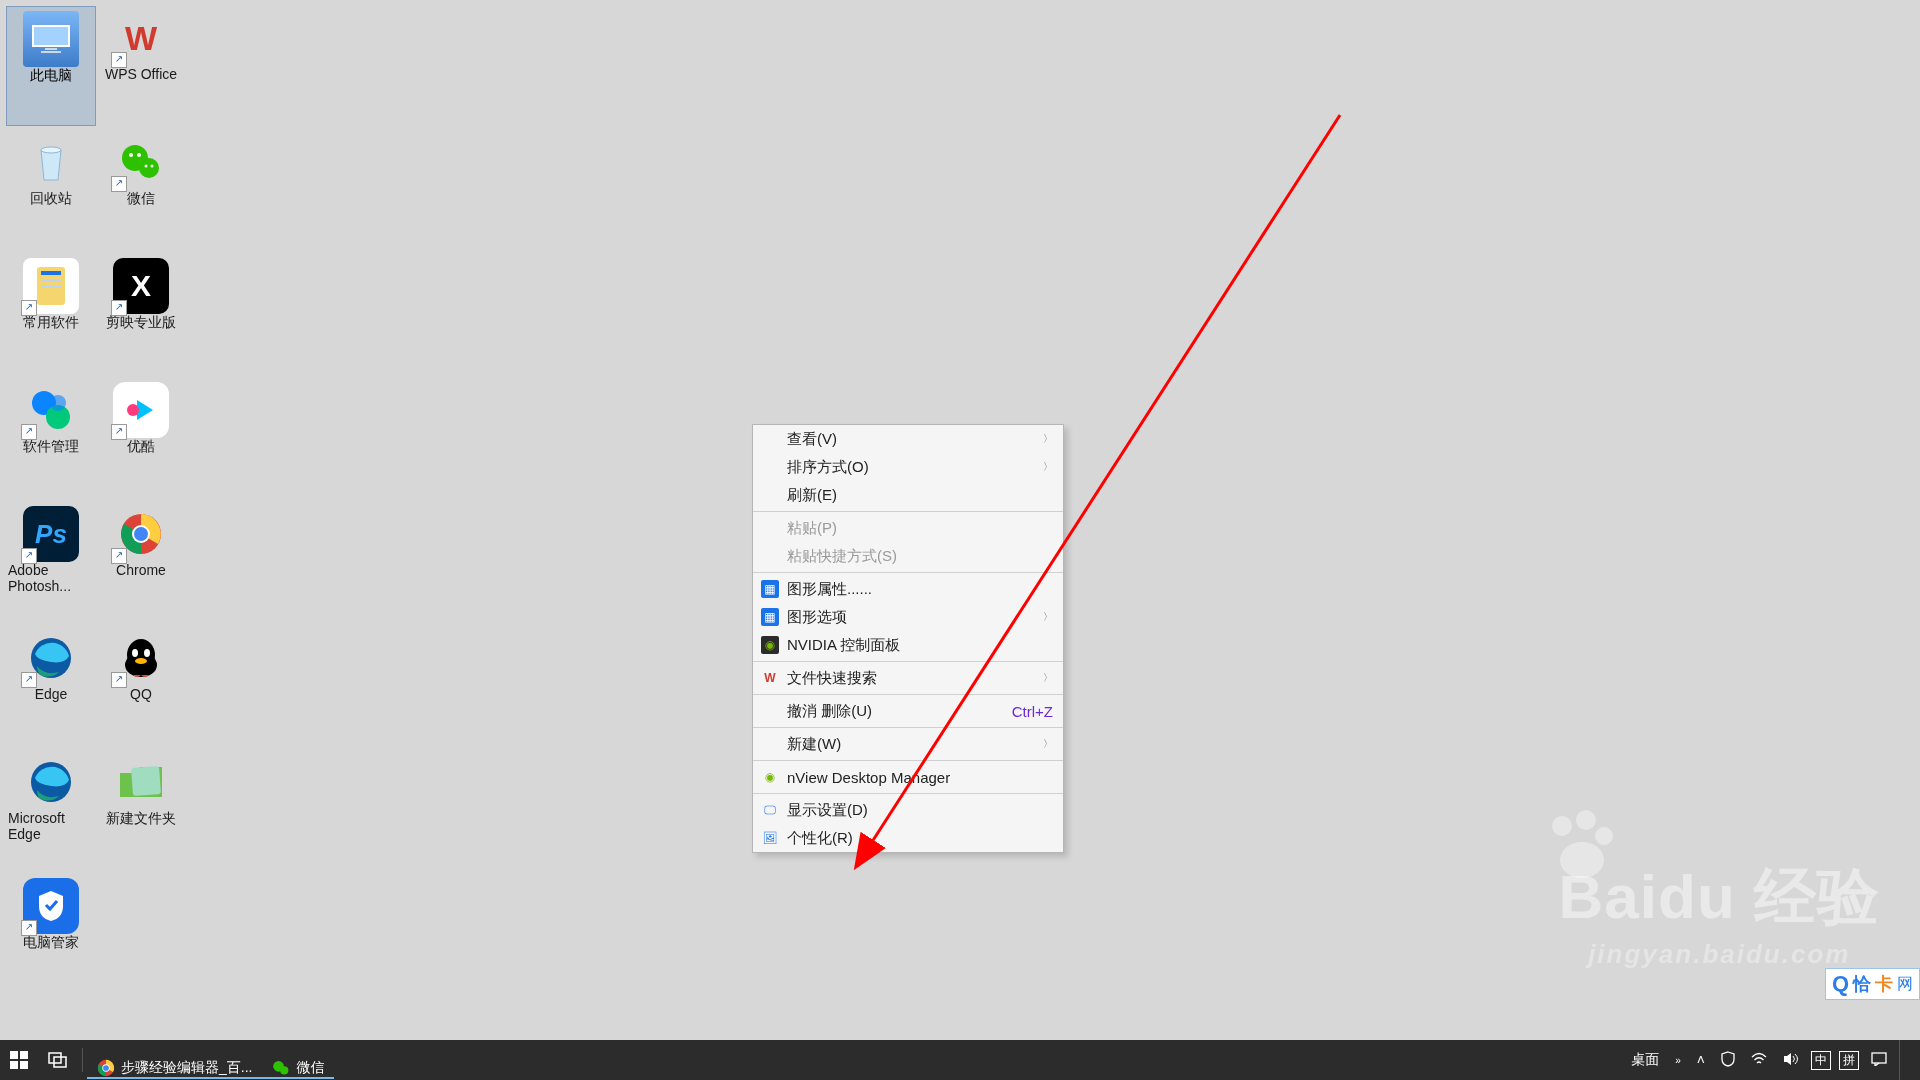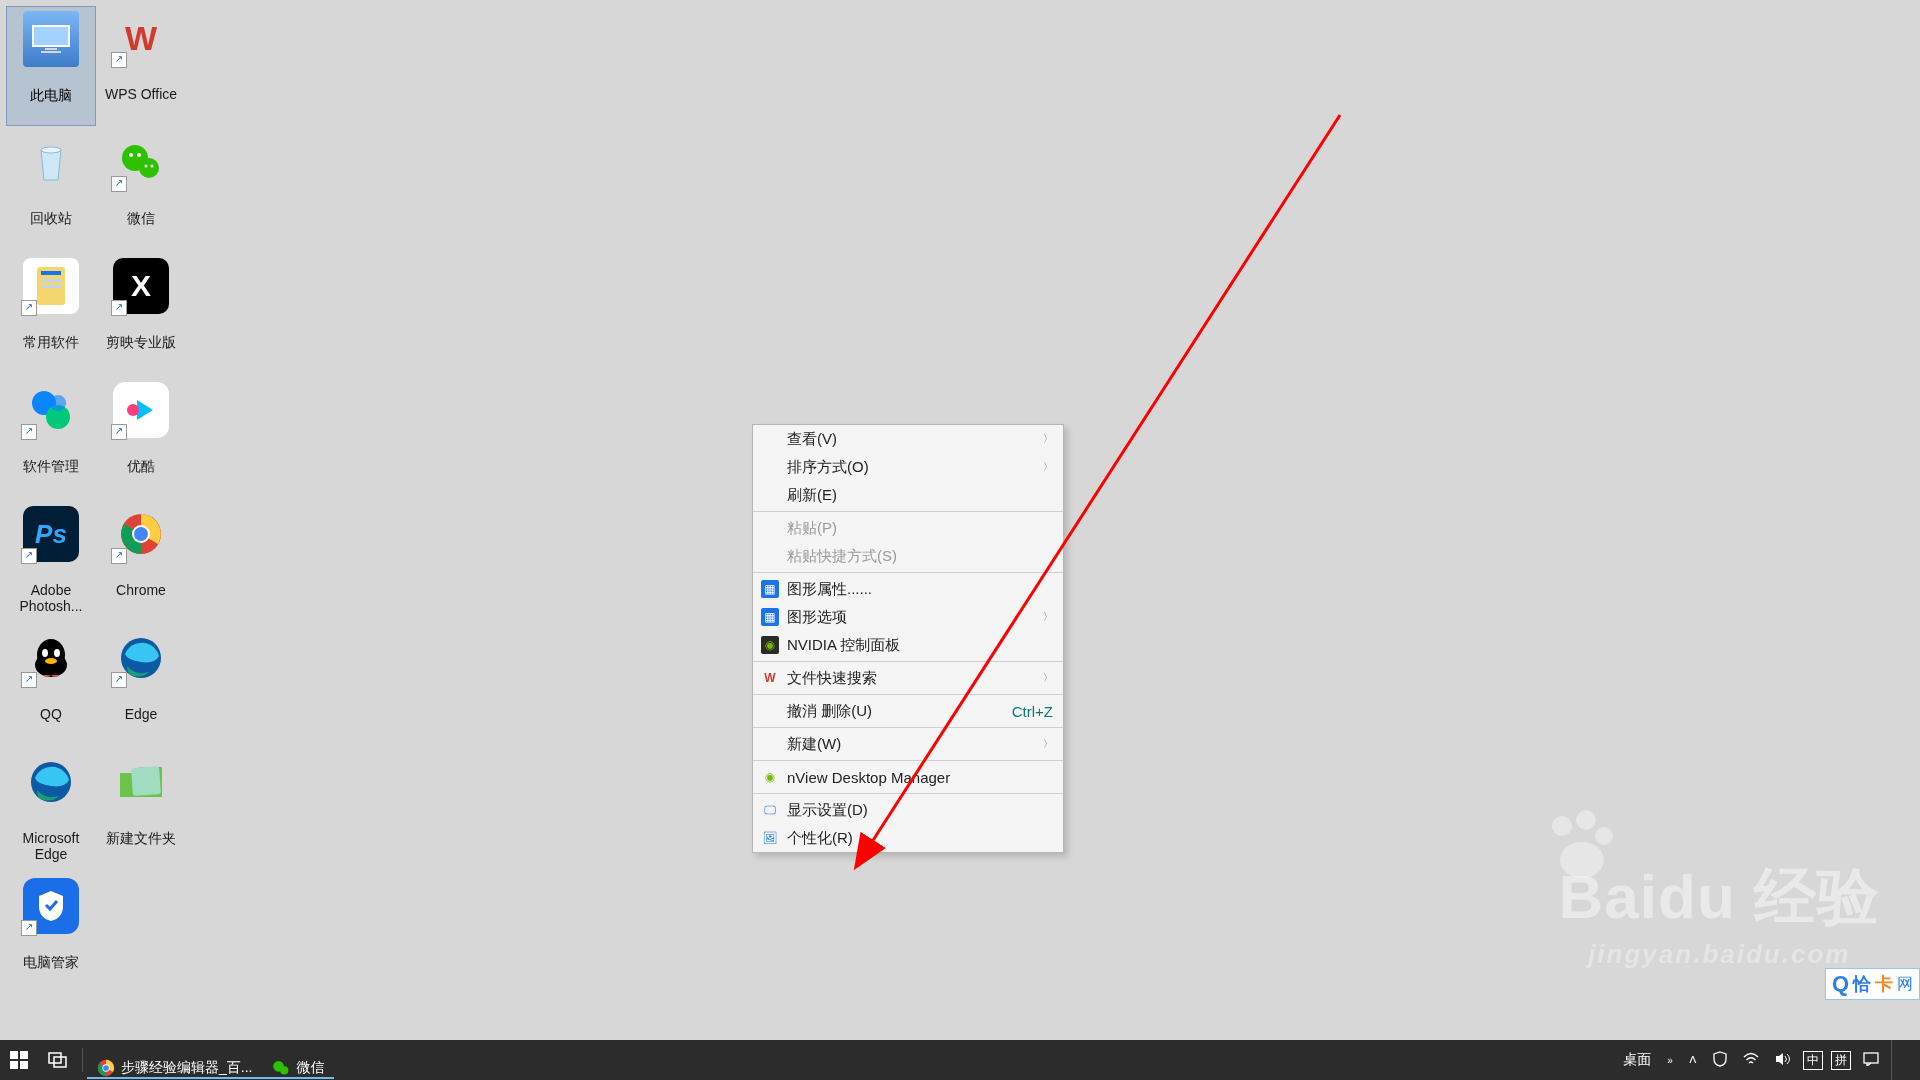--- a/index.html
+++ b/index.html
@@ -4,34 +4,34 @@
 <style>
   * { margin: 0; padding: 0; box-sizing: border-box; font-family: "Microsoft YaHei", "Segoe UI", sans-serif; }
   body { width: 1920px; height: 1080px; background: #d7d7d7; overflow: hidden; position: relative; }
 
   
   .desktop { position: absolute; top: 0; left: 0; right: 0; bottom: 40px; }
   .icon-grid { position: absolute; left: 6px; top: 6px; display: grid; grid-template-columns: 90px 90px; grid-auto-rows: 120px; column-gap: 0; row-gap: 4px; }
   .dicon { width: 90px; height: 120px; display: flex; flex-direction: column; align-items: center; justify-content: flex-start; cursor: pointer; padding-top: 4px; }
   .dicon .box { width: 56px; height: 56px; display: flex; align-items: center; justify-content: center; font-size: 30px; border-radius: 4px; position: relative; }
   .dicon .shortcut::after { content: "↗"; position: absolute; left: -2px; bottom: -2px; width: 14px; height: 14px; background: #fff; border: 1px solid #999; font-size: 10px; line-height: 12px; text-align: center; color: #1a5fb4; }
-  .dicon .lbl { margin-top: 20px; font-size: 14px; color: #1a1a1a; text-align: center; line-height: 16px; max-width: 86px; word-break: break-word; }
+  .dicon .lbl { margin-top: 0; font-size: 14px; color: #1a1a1a; line-height: 16px; max-width: 86px; word-break: break-word; }
   .sel { background: rgba(120,160,200,0.35); border: 1px solid rgba(90,130,180,0.6); }
   .sel .lbl { color: #000; }
 
   
   .mono { font-weight: bold; font-size: 22px; }
 
   
   .ctxmenu { position: absolute; left: 752px; top: 424px; width: 312px; background: #f5f5f5; border: 1px solid #b5b5b5; box-shadow: 4px 4px 6px rgba(0,0,0,0.15); font-size: 15px; color: #222; }
   .mitem { display: flex; align-items: center; height: 28px; padding: 0 10px 0 34px; position: relative; cursor: default; }
   .mitem.hasicon { padding-left: 34px; }
   .mitem .micon { position: absolute; left: 8px; width: 18px; height: 18px; display: flex; align-items: center; justify-content: center; font-size: 12px; }
   .mitem .arrow { margin-left: auto; color: #555; font-size: 10px; }
-  .mitem .shortcut { margin-left: auto; color: #0f766e; }
+  .mitem .shortcut { margin-left: auto; color: #6d28d9; }
   .mitem.disabled { color: #9a9a9a; }
   .msep { height: 1px; background: #d0d0d0; margin: 2px 0; }
 
   
   .arrow-svg { position: absolute; left: 0; top: 0; pointer-events: none; }
 
   
   .watermark { position: absolute; right: 40px; bottom: 70px; color: rgba(255,255,255,0.45); font-size: 62px; font-weight: bold; text-align: center; letter-spacing: 1px; margin-top: 20px; }
   .watermark .sub { font-size: 26px; color: rgba(255,255,255,0.35); letter-spacing: 2px; font-style: italic; }
   .paw { position: absolute; right: 300px; bottom: 140px; color: rgba(255,255,255,0.35); font-size: 60px; }
@@ -43,21 +43,21 @@
   .corner .t2 { color: #f08a24; }
   .corner .t3 { color: #2b7de9; font-size: 16px; font-weight: normal; }
 
   
   .taskbar { position: absolute; left: 0; right: 0; bottom: 0; height: 40px; background: #2c2c2c; display: flex; align-items: center; color: #fff; font-size: 14px; }
   .tbtn { height: 40px; display: flex; align-items: center; padding: 0 10px; gap: 6px; cursor: pointer; }
   .tbtn.start svg { width: 18px; height: 18px; }
   .tsep { width: 1px; height: 24px; background: #555; margin: 0 4px; }
   .task { height: 38px; display: flex; align-items: flex-end; padding: 0 10px; gap: 6px; border-bottom: 2px solid #76b9ed; max-width: 220px; cursor: pointer; }
   .task .tlabel { white-space: nowrap; overflow: hidden; text-overflow: ellipsis; }
-  .tray { margin-left: auto; display: flex; align-items: center; gap: 8px; padding-right: 20px; }
+  .tray { margin-left: auto; display: flex; align-items: center; gap: 8px; padding-right: 12px; }
   .tray .titem { padding: 0 4px; cursor: pointer; }
 </style>
 </head>
 <body>
 
 <div class="desktop">
   <div class="icon-grid">
 
     <div class="dicon sel">
       <div class="box" style="background:linear-gradient(#7bb6f5,#3d7cc9);">
@@ -149,43 +149,43 @@
             <circle cx="22" cy="22" r="20" fill="#db4437"></circle>
             <path d="M22 2 a20 20 0 0 1 17 30 l-17 -10 z" fill="#ffcd40"></path>
             <path d="M22 42 a20 20 0 0 1 -17 -30 l17 10 z" fill="#0f9d58"></path>
             <circle cx="22" cy="22" r="9" fill="#fff"></circle>
             <circle cx="22" cy="22" r="7" fill="#4285f4"></circle>
           </svg>
         </div>
       <div class="lbl">Chrome</div>
     </div>
 
+    <div class="dicon">
+      <div class="box shortcut">
+          <svg width="44" height="44" viewBox="0 0 44 44">
+            <circle cx="22" cy="22" r="20" fill="#0c59a4"></circle>
+            <path d="M6 18 a18 18 0 0 1 34 2 q-4 8 -18 6 q-14 -2 -16 -8" fill="#37c6f4"></path>
+            <path d="M8 30 q8 10 22 6 q-6 6 -16 4 q-6 -2 -6 -10" fill="#1b9e77"></path>
+          </svg>
+        </div>
+      <div class="lbl">Edge</div>
+    </div>
     <div class="dicon">
       <div class="box shortcut">
           <svg width="40" height="46" viewBox="0 0 40 46">
             <ellipse cx="20" cy="20" rx="14" ry="16" fill="#000"></ellipse>
             <ellipse cx="20" cy="30" rx="16" ry="12" fill="#000"></ellipse>
             <ellipse cx="14" cy="18" rx="3" ry="4" fill="#fff"></ellipse>
             <ellipse cx="26" cy="18" rx="3" ry="4" fill="#fff"></ellipse>
             <ellipse cx="20" cy="26" rx="6" ry="3" fill="#ffb400"></ellipse>
             <path d="M12 40 q4 4 8 0" fill="#e74c3c"></path>
             <path d="M20 40 q4 4 8 0" fill="#e74c3c"></path>
           </svg>
         </div>
       <div class="lbl">QQ</div>
-    </div>
-    <div class="dicon">
-      <div class="box shortcut">
-          <svg width="44" height="44" viewBox="0 0 44 44">
-            <circle cx="22" cy="22" r="20" fill="#0c59a4"></circle>
-            <path d="M6 18 a18 18 0 0 1 34 2 q-4 8 -18 6 q-14 -2 -16 -8" fill="#37c6f4"></path>
-            <path d="M8 30 q8 10 22 6 q-6 6 -16 4 q-6 -2 -6 -10" fill="#1b9e77"></path>
-          </svg>
-        </div>
-      <div class="lbl">Edge</div>
     </div>
 
     <div class="dicon">
       <div class="box">
           <svg width="44" height="44" viewBox="0 0 44 44">
             <circle cx="22" cy="22" r="20" fill="#0c59a4"></circle>
             <path d="M6 18 a18 18 0 0 1 34 2 q-4 8 -18 6 q-14 -2 -16 -8" fill="#37c6f4"></path>
             <path d="M8 30 q8 10 22 6 q-6 6 -16 4 q-6 -2 -6 -10" fill="#1b9e77"></path>
           </svg>
         </div>

